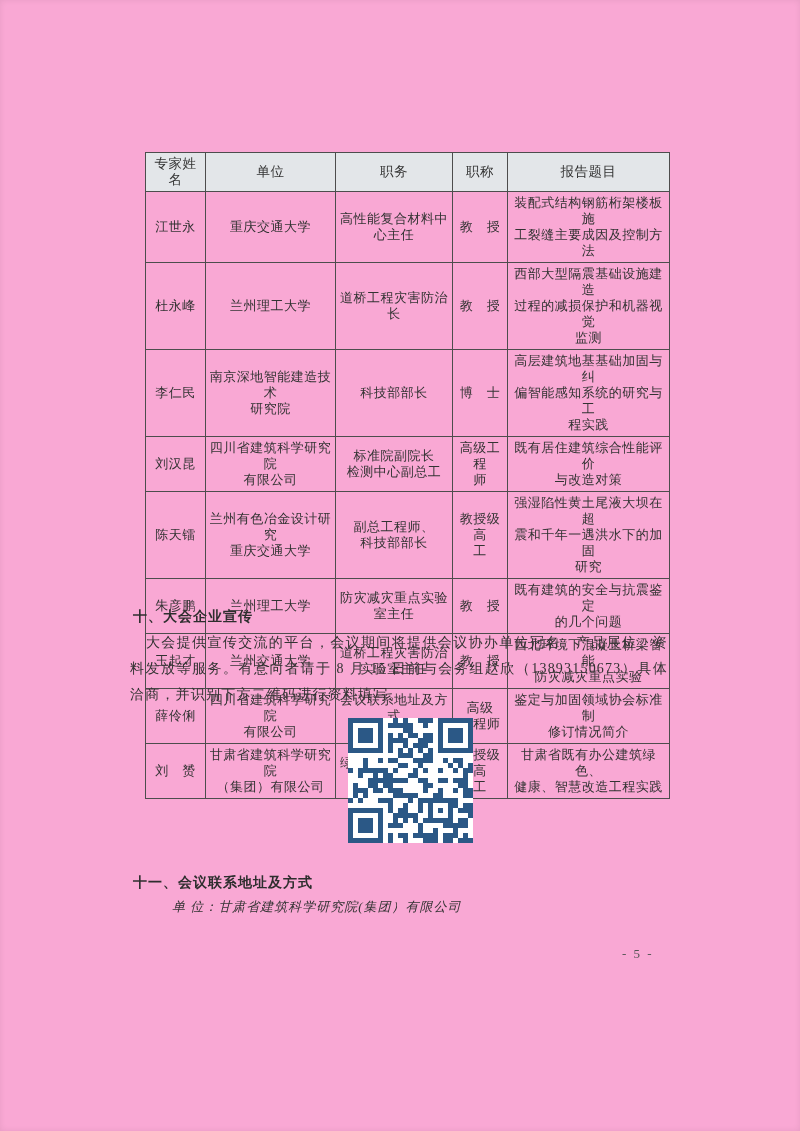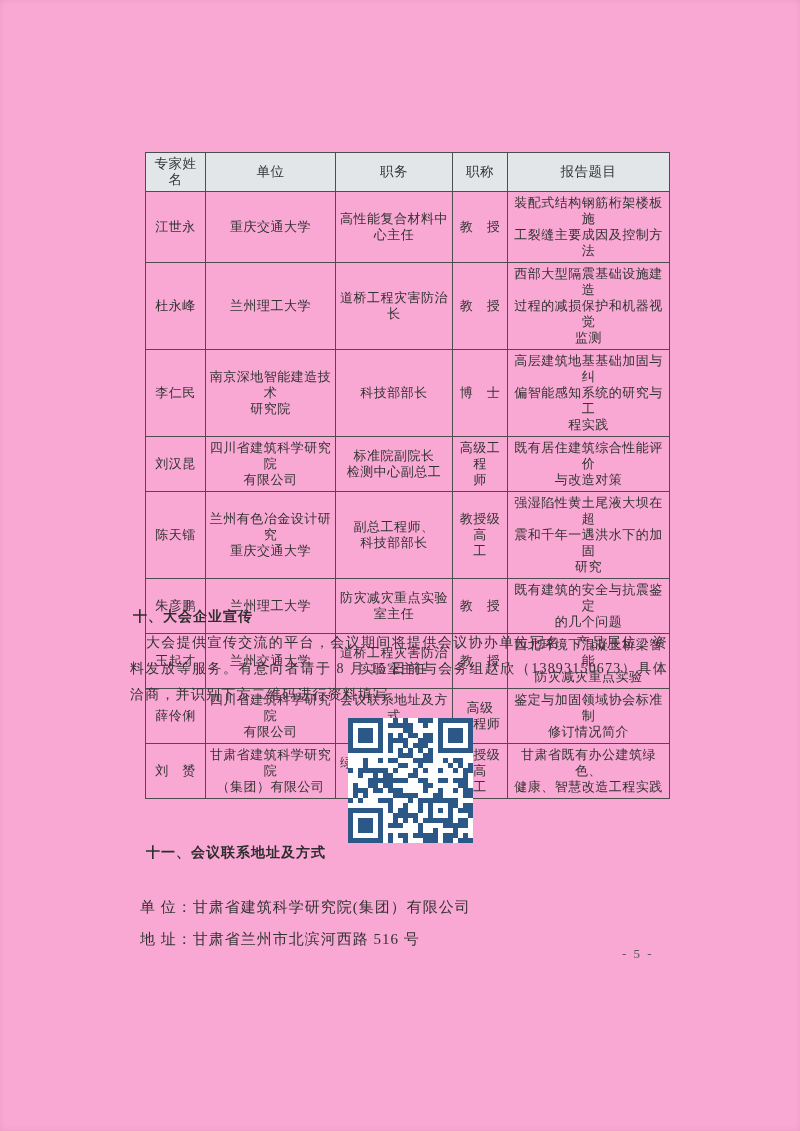--- a/index.html
+++ b/index.html
@@ -20,22 +20,22 @@
   .tbl th{background:#e3e6e9;height:22px;font-size:13.5px;}
   
   .h-sec{position:absolute;font-size:14px;font-weight:bold;letter-spacing:1px;color:#2e2e2e;}
   .sec10-h{left:133px;top:608px;}
   .sec10-p{
     position:absolute;left:130px;top:630px;width:538px;
     font-size:14px;line-height:26px;letter-spacing:1.2px;
     text-align:justify;text-indent:16px;color:#333;
   }
   .qr{position:absolute;left:348px;top:718px;width:125px;height:125px;}
-  .sec11-h{left:133px;top:844px;margin-left:13px;}
-  .contact-line{position:absolute;left:140px;font-size:15px;letter-spacing:1px;color:#333;}
+  .sec11-h{left:133px;top:874px;}
+  .contact-line{position:absolute;left:172px;font-size:13px;letter-spacing:1px;color:#333;font-style:italic;}
   .unit-line{top:898px;}
   .addr-line{top:930px;}
   .page-num{position:absolute;left:622px;top:946px;font-size:13px;letter-spacing:2px;color:#555;}
 </style>
 </head>
 <body>
 
 <div class="page">
 
   <div class="tbl-wrap">
@@ -469,17 +469,16 @@
           <rect x="95" y="120" width="5" height="5"></rect>
           <rect x="100" y="120" width="5" height="5"></rect>
           <rect x="110" y="120" width="5" height="5"></rect>
           <rect x="115" y="120" width="5" height="5"></rect>
           <rect x="120" y="120" width="5" height="5"></rect>
         </g>
       </svg></div>
 
   <div class="h-sec sec11-h">十一、会议联系地址及方式</div>
   <div class="contact-line unit-line">单 位：甘肃省建筑科学研究院(集团）有限公司</div>
-  <div class="contact-line addr-line">地 址：甘肃省兰州市北滨河西路 516 号</div>
 
   <div class="page-num">- 5 -</div>
 
 </div>
 
 </body></html>

